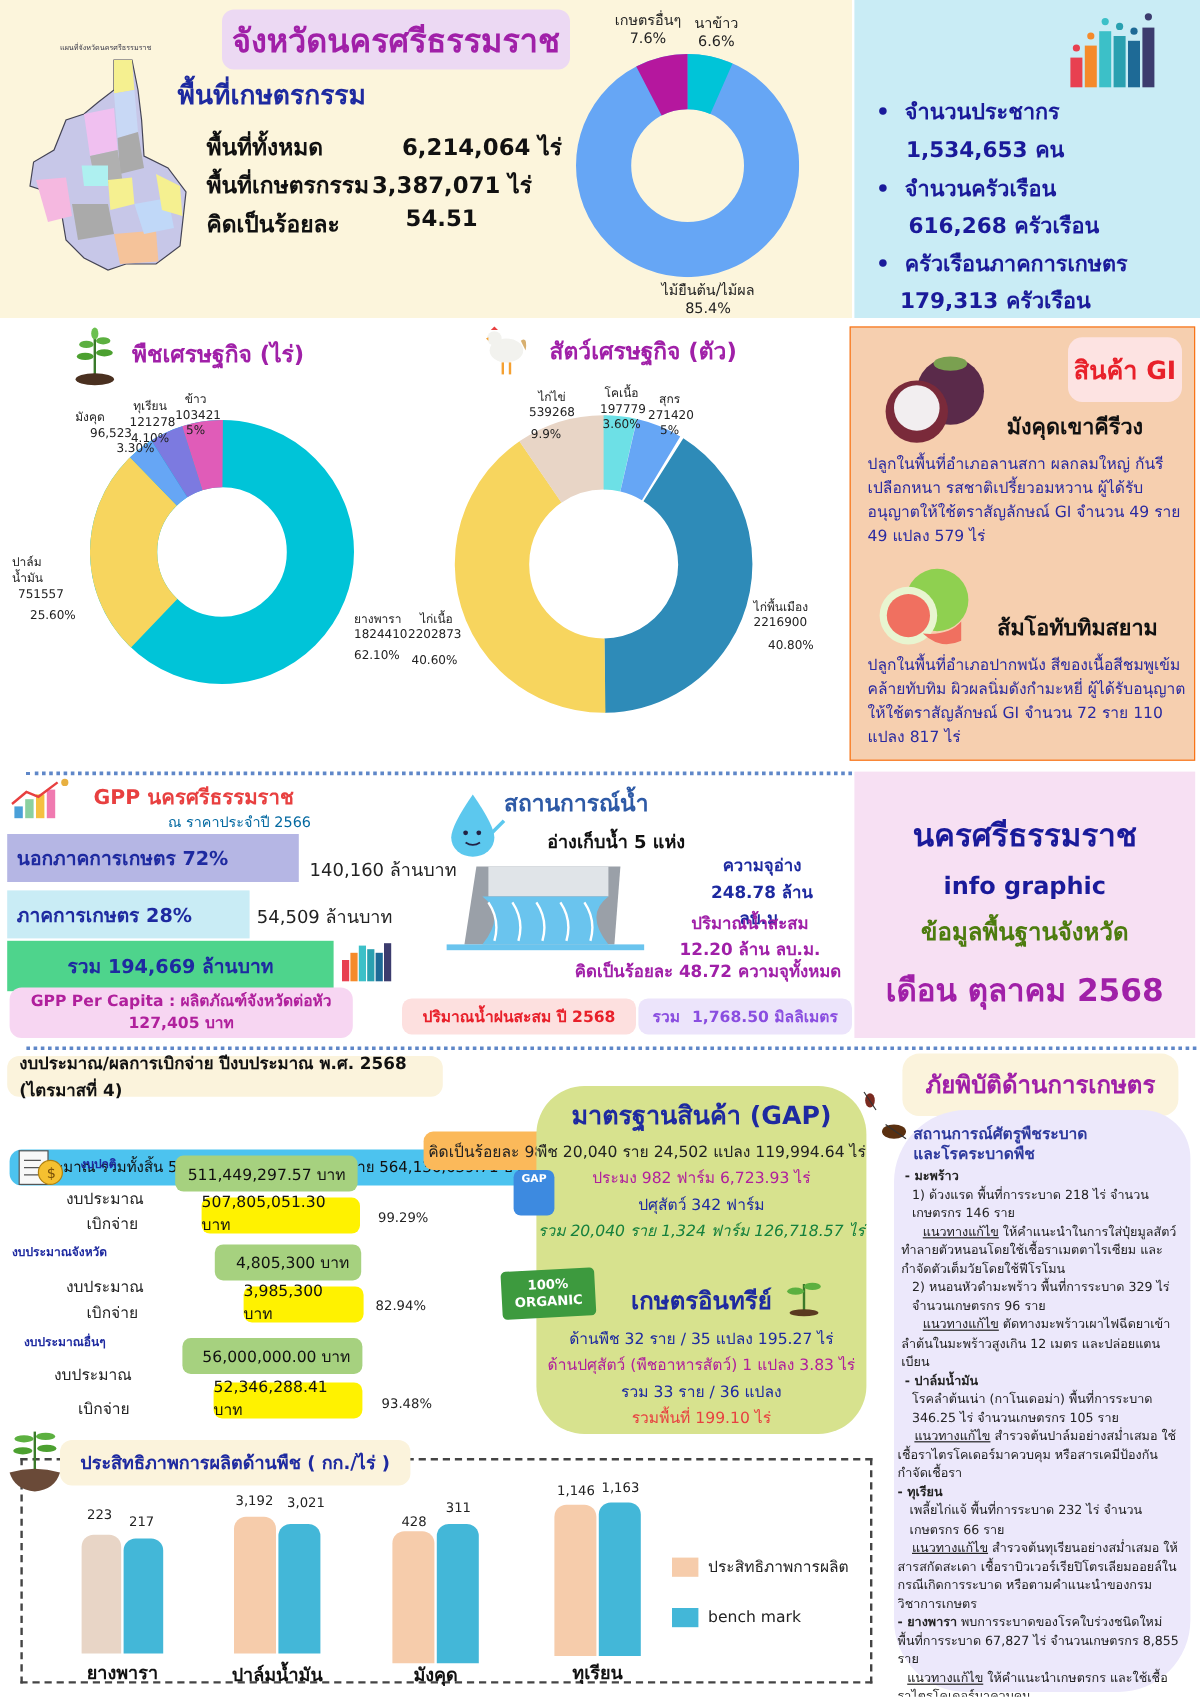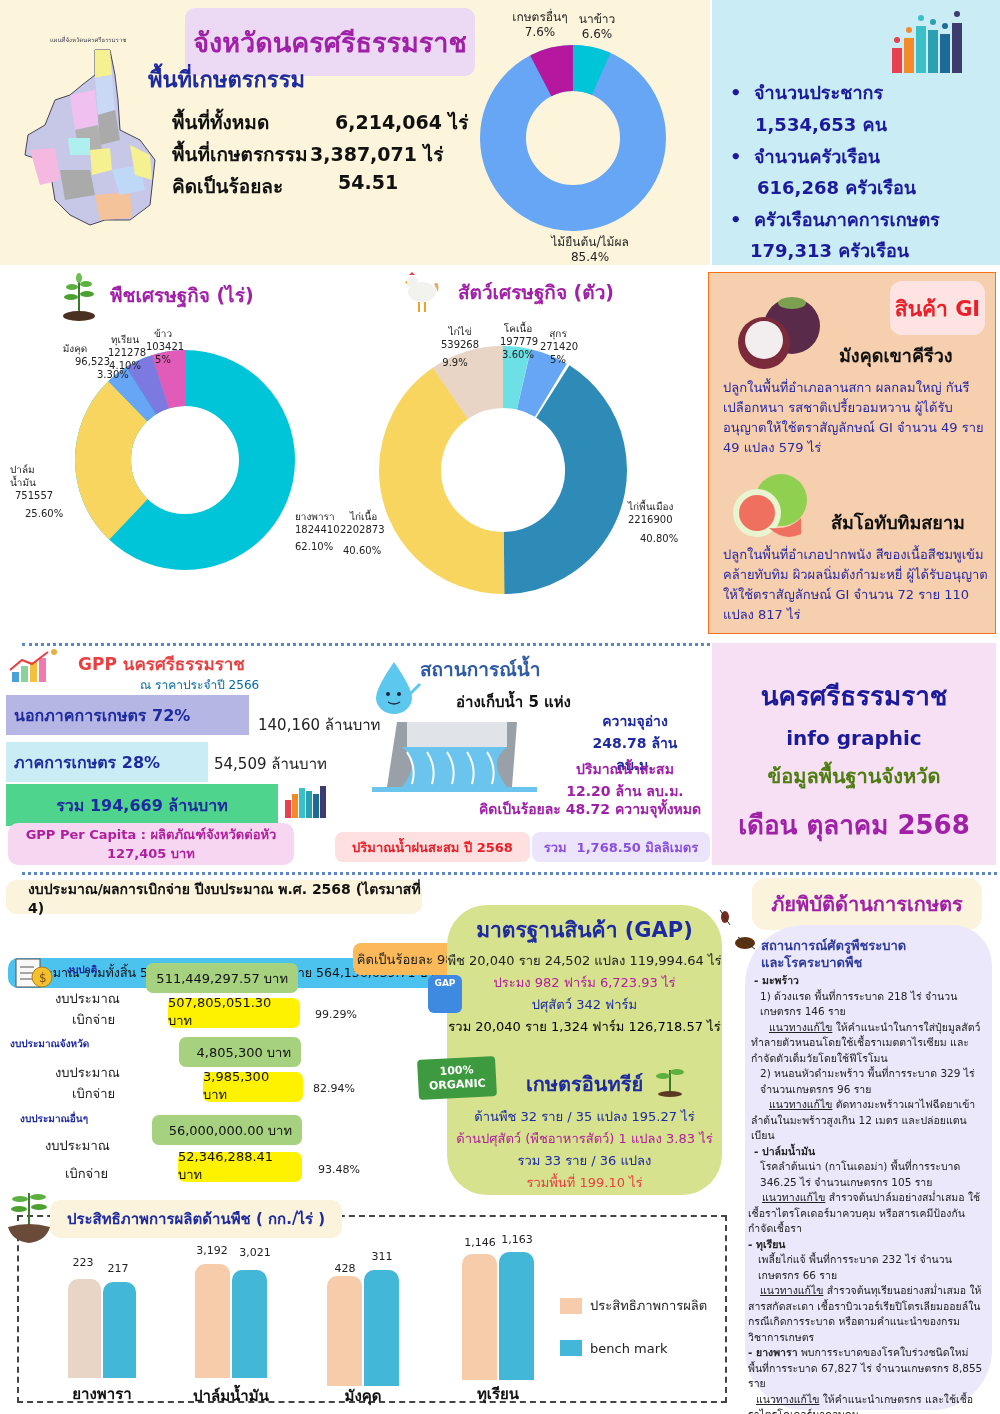--- a/index.html
+++ b/index.html
@@ -2,21 +2,21 @@
 <html><head>
 <meta charset="utf-8">
 <style>
   * { box-sizing: border-box; margin: 0; padding: 0; }
   body { width: 1000px; height: 1414px; background: #ffffff; font-family: "DejaVu Sans", sans-serif; position: relative; overflow: hidden; color: #222; }
   .abs { position: absolute; }
 
   
   #sec-top { left: 0; top: 0; width: 710px; height: 265px; background: #fcf5dc; }
   #sec-pop { left: 712px; top: 0; width: 288px; height: 265px; background: #c9ecf5; }
-  .title-pill { left: 185px; top: 8px; width: 290px; height: 68px; background: #ecd9f3; border-radius: 10px; color: #a020a8; font-size: 27px; font-weight: bold; display: flex; align-items: center; justify-content: center; }
+  .title-pill { left: 185px; top: 8px; width: 290px; height: 50px; background: #ecd9f3; border-radius: 10px; color: #a020a8; font-size: 27px; font-weight: bold; display: flex; align-items: center; justify-content: center; }
   .area-heading { left: 148px; top: 62px; color: #1e2aa0; font-size: 22px; font-weight: bold; }
   .area-row { left: 172px; font-size: 19px; font-weight: bold; color: #111; }
   .area-val { left: 335px; font-size: 19px; font-weight: bold; color: #111; }
 
   .pop-bullet { left: 730px; font-size: 18px; font-weight: bold; color: #1a1a9a; }
   .pop-value { font-size: 18px; font-weight: bold; color: #1a1a9a; }
 
   .donut-label { font-size: 12px; color: #222; text-align: center; line-height: 15px; }
   .small-label { font-size: 10px; color: #222; line-height: 13px; text-align: center; }
 
@@ -41,21 +41,21 @@
   .water-title { left: 420px; top: 654px; color: #2e5aa6; font-size: 19px; font-weight: bold; }
   .water-sub { left: 456px; top: 690px; color: #111; font-size: 15px; font-weight: bold; }
   .water-txt { text-align: center; font-size: 14px; font-weight: bold; }
   .rain-left { left: 335px; top: 832px; width: 195px; height: 30px; background: #fde0df; border-radius: 8px; color: #e8202a; font-size: 13px; font-weight: bold; display: flex; align-items: center; justify-content: center; }
   .rain-right { left: 532px; top: 832px; width: 178px; height: 30px; background: #ece4fb; border-radius: 8px; color: #8a4ee0; font-size: 13px; font-weight: bold; display: flex; align-items: center; justify-content: center; gap: 10px; }
 
   #info-panel { left: 712px; top: 643px; width: 284px; height: 222px; background: #f7e0f3; }
   .info-line { width: 100%; text-align: center; font-weight: bold; }
 
   
-  .budget-head { left: 6px; top: 880px; width: 416px; height: 34px; background: #fbf3dc; border-radius: 10px; font-size: 14px; font-weight: bold; color: #111; display: flex; align-items: center; padding-left: 22px; }
+  .budget-head { left: 6px; top: 880px; width: 363px; height: 34px; background: #fbf3dc; border-radius: 10px; font-size: 14px; font-weight: bold; color: #111; display: flex; align-items: center; padding-left: 10px; }
   .budget-total { left: 8px; top: 910px; width: 444px; height: 30px; background: #4cc3ef; border-radius: 10px; font-size: 12.5px; color: #111; display: flex; align-items: center; justify-content: center; margin-top: 48px; }
   .pct-box { left: 305px; top: 943px; width: 125px; height: 32px; background: #fbb95a; border-radius: 8px; font-size: 13px; color: #222; display: flex; align-items: center; justify-content: center; margin-left: 48px; }
   .b-cat { font-size: 10px; font-weight: bold; color: #1e2aa0; }
   .b-lbl { font-size: 13px; color: #222; }
   .b-green { background: #a6d17f; border-radius: 7px; font-size: 13px; color: #111; display: flex; align-items: center; justify-content: flex-end; padding-right: 10px; height: 30px; }
   .b-yellow { background: #fff200; border-radius: 7px; font-size: 13px; color: #111; display: flex; align-items: center; justify-content: flex-end; padding-right: 8px; height: 30px; }
   .b-pct { font-size: 11px; color: #222; }
 
   
   #gap-panel { left: 447px; top: 905px; width: 275px; height: 290px; background: #d7e28e; border-radius: 40px; }
@@ -395,21 +395,21 @@
 <div class="abs b-lbl" style="left:65px;top:1163px;">เบิกจ่าย</div>
 <div class="abs b-green" style="left:152px;top:1115px;width:150px;">56,000,000.00 บาท</div>
 <div class="abs b-yellow" style="left:178px;top:1152px;width:124px;">52,346,288.41 บาท</div>
 <div class="abs b-pct" style="left:318px;top:1163px;">93.48%</div>
 
 <div id="gap-panel" class="abs">
   <div class="gap-title" style="margin-top:8px;">มาตรฐานสินค้า (GAP)</div>
   <div class="gap-line" style="color:#222;margin-top:4px;">พืช 20,040 ราย 24,502 แปลง 119,994.64 ไร่</div>
   <div class="gap-line" style="color:#b0209c;">ประมง 982 ฟาร์ม 6,723.93 ไร่</div>
   <div class="gap-line" style="color:#1e2aa0;">ปศุสัตว์ 342 ฟาร์ม</div>
-  <div class="gap-line" style="color:#000000;">รวม 20,040 ราย 1,324 ฟาร์ม 126,718.57 ไร่</div>
+  <div class="gap-line" style="color:#15803d;font-style:italic;">รวม 20,040 ราย 1,324 ฟาร์ม 126,718.57 ไร่</div>
   <div class="gap-title" style="margin-top:30px;font-size:20px;">เกษตรอินทรีย์</div>
   <div class="gap-line" style="color:#1e2aa0;margin-top:6px;">ด้านพืช 32 ราย / 35 แปลง 195.27 ไร่</div>
   <div class="gap-line" style="color:#b0209c;">ด้านปศุสัตว์ (พืชอาหารสัตว์)  1 แปลง 3.83 ไร่</div>
   <div class="gap-line" style="color:#1e2aa0;">รวม 33 ราย / 36 แปลง</div>
   <div class="gap-line" style="color:#e84040;">รวมพื้นที่ 199.10 ไร่</div>
 </div>
 <div class="abs" style="left:428px;top:975px;width:34px;height:38px;background:#3d8ae0;border-radius:6px;color:#fff;font-size:9px;font-weight:bold;text-align:center;padding-top:3px;">
   <span>GAP</span>
 </div>
 <div class="abs organic-badge">

